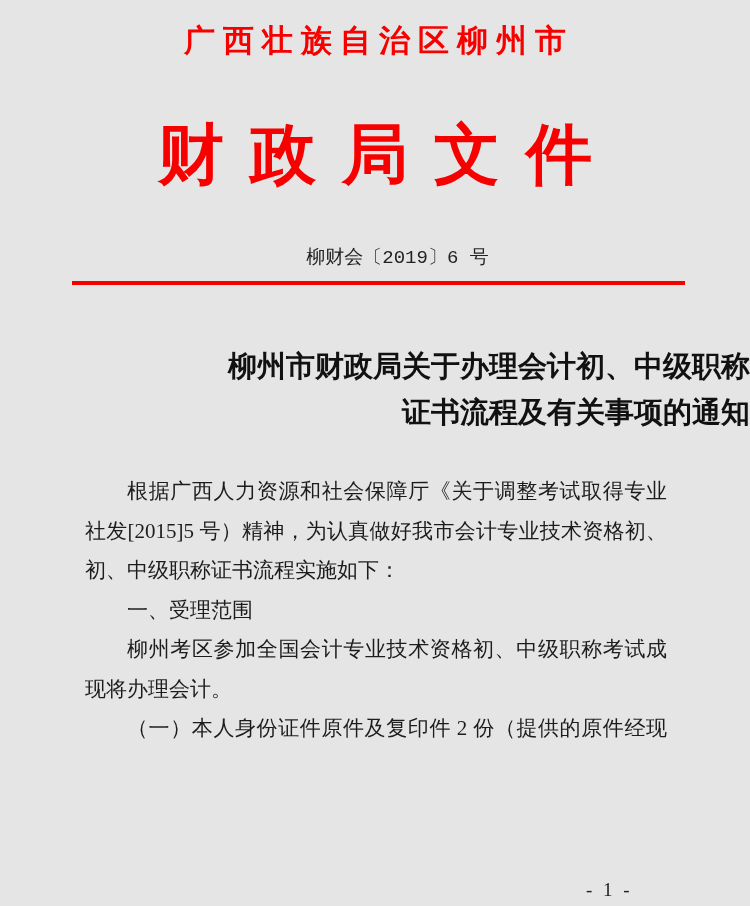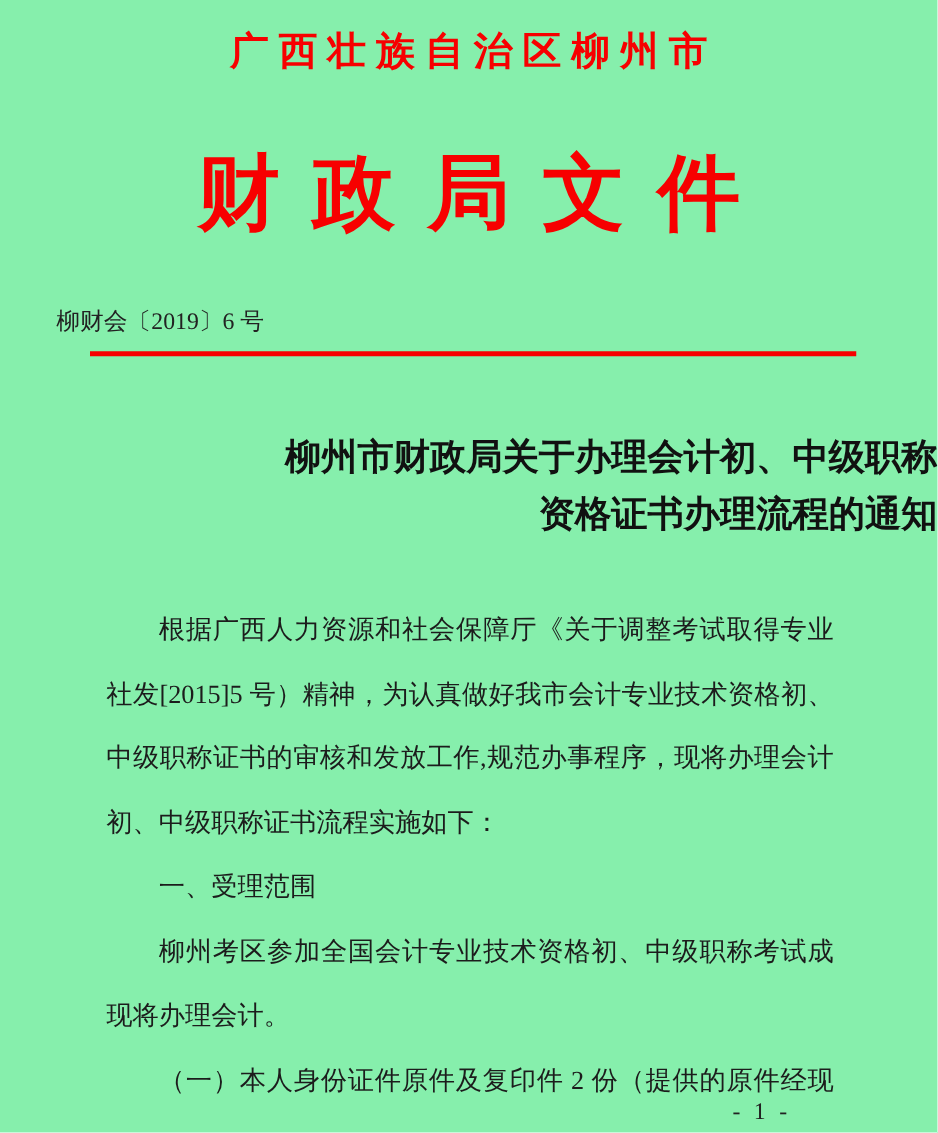--- a/index.html
+++ b/index.html
@@ -5,21 +5,21 @@
   :root {
     --accent-red: #f70000;
     --ink: #1c1c1c;
   }
   * { margin: 0; padding: 0; box-sizing: border-box; }
   html, body { background: #ffffff; }
   .page {
     position: relative;
     width: 750px;
     height: 906px;
-    background: #86efac;
+    background: #e5e5e5;
     margin: 0 auto;
     overflow: hidden;
     font-family: "Liberation Serif", serif;
   }
   .org-name {
     position: absolute;
     top: 20px;
     left: 4px;
     right: -4px;
     text-align: center;
@@ -39,24 +39,24 @@
     font-weight: bold;
     font-size: 66px;
     letter-spacing: 26px;
     color: var(--accent-red);
   }
   .doc-number {
     position: absolute;
     top: 244px;
     left: 0;
     right: 0;
-    text-align: left;
+    text-align: center;
     font-size: 19px;
     color: #222222;
-    font-family: Liberation Serif, serif;
+    font-family: Liberation Mono, monospace;
     padding-left: 45px;
   }
   .red-line {
     position: absolute;
     top: 281px;
     left: 72px;
     width: 613px;
     height: 4px;
     background: var(--accent-red);
   }
@@ -75,21 +75,21 @@
   .body-text {
     position: absolute;
     top: 472px;
     left: 85px;
     width: 582px;
     font-size: 21px;
     line-height: 39.5px;
     color: var(--ink);
     font-family: "Liberation Serif", serif;
   }
-  .body-text .line { height: 39.5px; overflow: hidden; margin-top: 12px; }
+  .body-text .line { height: 39.5px; overflow: hidden; }
   .body-text .line.indent { text-indent: 42px; }
   .body-text .line.stretch {
     text-align: justify;
     text-align-last: justify;
   }
   .page-number {
     position: absolute;
     top: 879px;
     left: 586px;
     font-size: 19px;
@@ -106,27 +106,26 @@
   <div class="org-name">广西壮族自治区柳州市</div>
 
   <div class="doc-type">财政局文件</div>
 
   <div class="doc-number">柳财会〔2019〕6 号</div>
 
   <div class="red-line"></div>
 
   <div class="doc-title">
     <div>柳州市财政局关于办理会计初、中级职称</div>
-    <div>资格证书办理流程的通知</div>
+    <div>证书流程及有关事项的通知</div>
   </div>
 
   <div class="body-text">
     <div class="line indent stretch">根据广西人力资源和社会保障厅《关于调整考试取得专业</div>
     <div class="line stretch">社发[2015]5 号）精神，为认真做好我市会计专业技术资格初、</div>
-    <div class="line stretch">中级职称证书的审核和发放工作,规范办事程序，现将办理会计</div>
     <div class="line">初、中级职称证书流程实施如下：</div>
     <div class="line indent">一、受理范围</div>
     <div class="line indent stretch">柳州考区参加全国会计专业技术资格初、中级职称考试成</div>
     <div class="line">现将办理会计。</div>
     <div class="line indent stretch">（一）本人身份证件原件及复印件 2 份（提供的原件经现</div>
   </div>
 
   <div class="page-number">- 1 -</div>
 
 </div>

